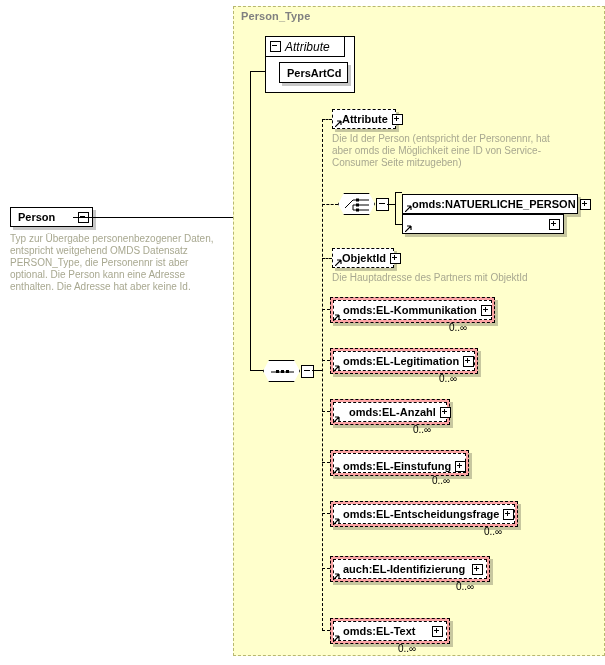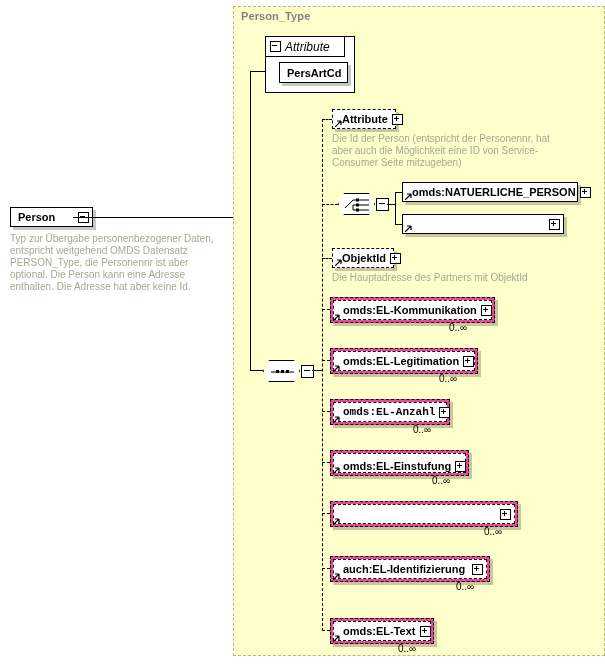--- a/index.html
+++ b/index.html
@@ -39,21 +39,21 @@
     box-shadow:3px 3px 0 0 rgba(0,0,0,0.22);
   }
   .nodebox.optional{border:1px dashed #000;}
   .nodebox .lbl{margin-right:4px;}
 
   
   .repwrap{
     border:1px dashed #000;
     box-sizing:border-box;
     padding:2px;
-    background:#ec4899;
+    background:#fca5a5;
     box-shadow:3px 3px 0 0 rgba(0,0,0,0.22);
   }
   .repwrap .nodebox{box-shadow:none;}
 
   
   .expander{
     width:9px;height:9px;
     border:1px solid #000;
     background:#fff;
     position:relative;
@@ -167,39 +167,39 @@
 <div class="abs vdash" style="left:322px;top:119px;height:512px;"></div>
 
 <div class="abs hdash" style="left:322px;top:119px;width:10px;"></div>
 <div class="abs nodebox optional" style="left:332px;top:109px;width:64px;">
   <svg class="refarrow" viewBox="0 0 7 7">
     <path d="M0 7 L6 1 M6 1 L2 1 M6 1 L6 5" stroke="#000" stroke-width="1.2" fill="none"></path>
   </svg>
   <span class="lbl" style="margin-left:2px;">Attribute</span>
   <span class="expander plus"></span>
 </div>
-<div class="abs doc" style="left:332px;top:133px;width:235px;">Die Id der Person (entspricht der Personennr, hat aber auch die Möglichkeit eine ID von Service-Consumer Seite mitzugeben)</div>
+<div class="abs doc" style="left:332px;top:133px;width:235px;">Die Id der Person (entspricht der Personennr, hat aber omds die Möglichkeit eine ID von Service-Consumer Seite mitzugeben)</div>
 
 <div class="abs hdash" style="left:322px;top:204px;width:16px;"></div>
 <div class="comp comp-oct" style="left:338px;top:193px;width:37px;">
   <svg width="37" height="22" viewBox="0 0 37 22">
     <path d="M6 14 L14 6 L30 6" stroke="#000" stroke-width="1" fill="none"></path>
     <line x1="14" y1="11" x2="30" y2="11" stroke="#000" stroke-width="1"></line>
     <path d="M14 11 L14 16 L30 16" stroke="#000" stroke-width="1" fill="none"></path>
     <rect x="17" y="4.5" width="3" height="3" fill="#000"></rect>
     <rect x="17" y="9.5" width="3" height="3" fill="#000"></rect>
     <rect x="17" y="14.5" width="3" height="3" fill="#000"></rect>
   </svg>
 </div>
 <div class="comp-btn" style="left:376px;top:198px;"></div>
 <div class="abs hline" style="left:387px;top:204px;width:8px;"></div>
 <div class="abs vline" style="left:395px;top:192px;height:32px;"></div>
 
 <div class="abs hline" style="left:395px;top:192px;width:7px;"></div>
-<div class="abs nodebox" style="left:402px;top:182px;width:176px;">
+<div class="abs nodebox" style="left:402px;top:194px;width:176px;">
   <svg class="refarrow" viewBox="0 0 7 7">
     <path d="M0 7 L6 1 M6 1 L2 1 M6 1 L6 5" stroke="#000" stroke-width="1.2" fill="none"></path>
   </svg>
   <span class="lbl" style="margin-left:2px;">omds:NATUERLICHE_PERSON</span>
   <span class="expander plus"></span>
 </div>
 
 <div class="abs hline" style="left:395px;top:224px;width:7px;"></div>
 <div class="abs nodebox" style="left:402px;top:214px;width:162px;">
   <svg class="refarrow" viewBox="0 0 7 7">
@@ -241,21 +241,21 @@
   </div>
 </div>
 <div class="abs card" style="left:439px;top:373px;">0..∞</div>
 
 <div class="abs hdash" style="left:322px;top:411px;width:8px;"></div>
 <div class="abs repwrap" style="left:330px;top:399px;width:120px;">
   <div class="nodebox optional" style="border:1px dashed #000;">
     <svg class="refarrow" viewBox="0 0 7 7">
       <path d="M0 7 L6 1 M6 1 L2 1 M6 1 L6 5" stroke="#000" stroke-width="1.2" fill="none"></path>
     </svg>
-    <span class="lbl" style="margin-left:2px;font-family:Liberation Mono, monospace;">omds:EL-Anzahl</span>
+    <span class="lbl" style="margin-left:8px;">omds:EL-Anzahl</span>
     <span class="expander plus"></span>
   </div>
 </div>
 <div class="abs card" style="left:413px;top:424px;">0..∞</div>
 
 <div class="abs hdash" style="left:322px;top:462px;width:8px;"></div>
 <div class="abs repwrap" style="left:330px;top:450px;width:139px;">
   <div class="nodebox optional" style="border:1px dashed #000;align-items:flex-end;">
     <svg class="refarrow" viewBox="0 0 7 7">
       <path d="M0 7 L6 1 M6 1 L2 1 M6 1 L6 5" stroke="#000" stroke-width="1.2" fill="none"></path>
@@ -265,39 +265,40 @@
   </div>
 </div>
 <div class="abs card" style="left:432px;top:475px;">0..∞</div>
 
 <div class="abs hdash" style="left:322px;top:513px;width:8px;"></div>
 <div class="abs repwrap" style="left:330px;top:501px;width:188px;">
   <div class="nodebox optional" style="border:1px dashed #000;">
     <svg class="refarrow" viewBox="0 0 7 7">
       <path d="M0 7 L6 1 M6 1 L2 1 M6 1 L6 5" stroke="#000" stroke-width="1.2" fill="none"></path>
     </svg>
+    <span class="lbl" style="margin-left:2px;">omds:EL-Entscheidungsfrage</span>
     <span class="expander plus"></span>
   </div>
 </div>
 <div class="abs card" style="left:484px;top:526px;">0..∞</div>
 
 <div class="abs hdash" style="left:322px;top:568px;width:8px;"></div>
 <div class="abs repwrap" style="left:330px;top:556px;width:160px;">
   <div class="nodebox optional" style="border:1px dashed #000;">
     <svg class="refarrow" viewBox="0 0 7 7">
       <path d="M0 7 L6 1 M6 1 L2 1 M6 1 L6 5" stroke="#000" stroke-width="1.2" fill="none"></path>
     </svg>
     <span class="lbl" style="margin-left:2px;">auch:EL-Identifizierung</span>
     <span class="expander plus"></span>
   </div>
 </div>
 <div class="abs card" style="left:456px;top:581px;">0..∞</div>
 
 <div class="abs hdash" style="left:322px;top:630px;width:8px;"></div>
-<div class="abs repwrap" style="left:330px;top:618px;width:104px;">
+<div class="abs repwrap" style="left:330px;top:618px;width:120px;">
   <div class="nodebox optional" style="border:1px dashed #000;">
     <svg class="refarrow" viewBox="0 0 7 7">
       <path d="M0 7 L6 1 M6 1 L2 1 M6 1 L6 5" stroke="#000" stroke-width="1.2" fill="none"></path>
     </svg>
     <span class="lbl" style="margin-left:2px;">omds:EL-Text</span>
     <span class="expander plus"></span>
   </div>
 </div>
 <div class="abs card" style="left:398px;top:643px;">0..∞</div>
 

